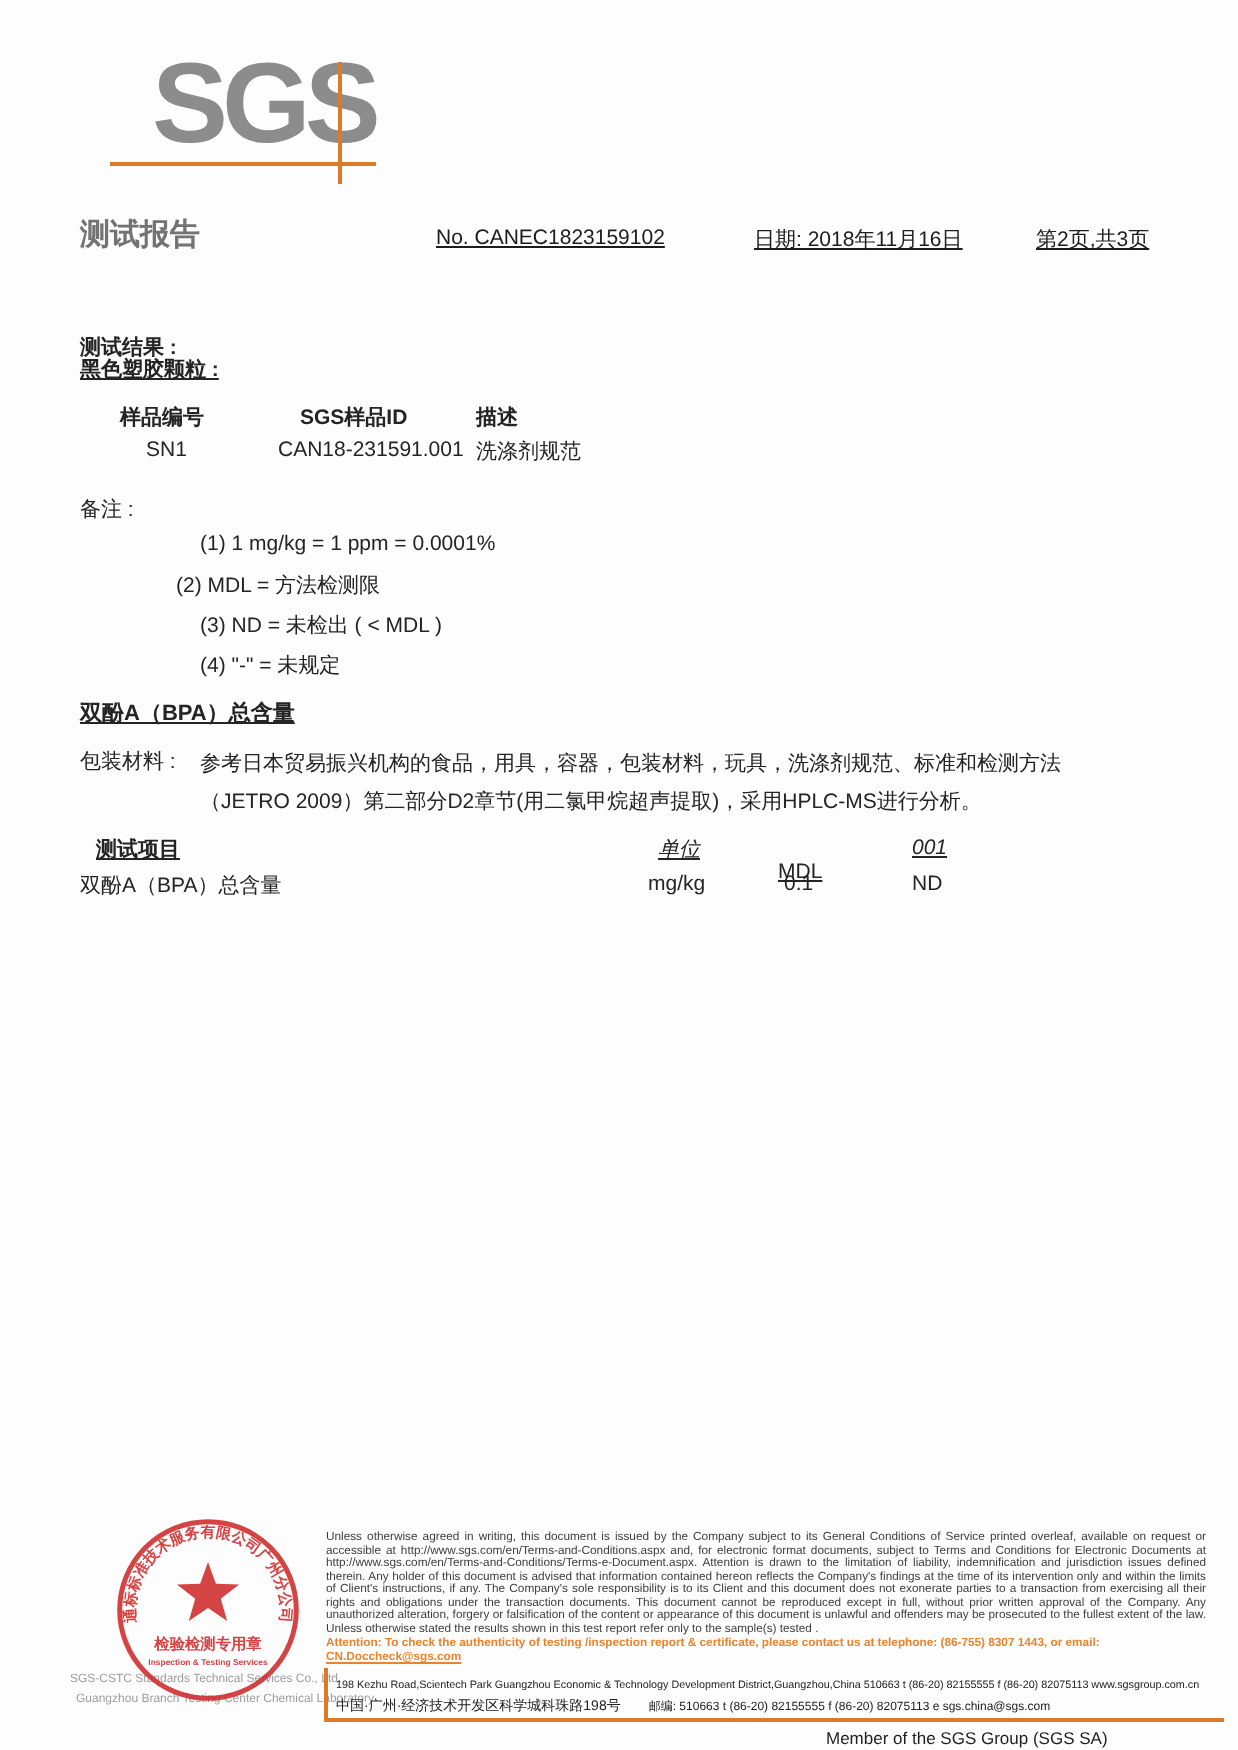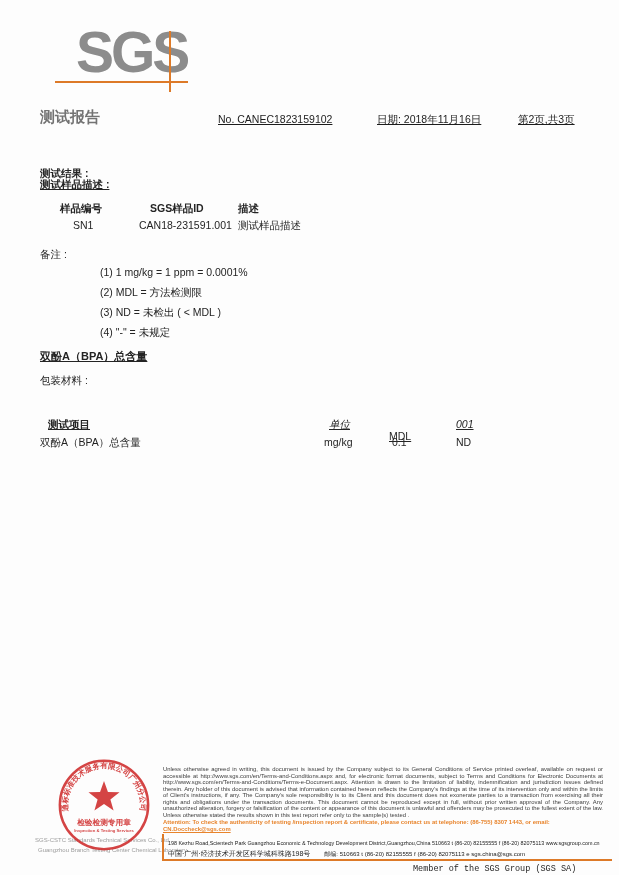--- a/index.html
+++ b/index.html
@@ -41,36 +41,37 @@
   <div class="abs o-line" style="left:55px;top:81px;width:133px;height:2px;"></div>
   <div class="abs o-line" style="left:169px;top:31px;width:2px;height:61px;"></div>
 
   <div class="abs doc-title" style="left:40px;top:108px;">测试报告</div>
   <div class="abs hdr-txt" style="left:218px;top:113px;">No. CANEC1823159102</div>
   <div class="abs hdr-txt" style="left:377px;top:113px;">日期: 2018年11月16日</div>
   <div class="abs hdr-txt" style="left:518px;top:113px;">第2页,共3页</div>
 
   <div class="abs body-txt bold" style="left:40px;top:147px;margin-top:20px;">测试结果 :</div>
 
-  <div class="abs body-txt bold ul" style="left:40px;top:178px;">测试样品描述 :</div>
+  <div class="abs body-txt bold ul" style="left:40px;top:178px;">黑色塑胶颗粒 :</div>
   <div class="abs body-txt bold" style="left:60px;top:202px;">样品编号</div>
   <div class="abs body-txt bold" style="left:150px;top:202px;">SGS样品ID</div>
   <div class="abs body-txt bold" style="left:238px;top:202px;">描述</div>
   <div class="abs body-txt" style="left:73px;top:219px;">SN1</div>
   <div class="abs body-txt" style="left:139px;top:219px;">CAN18-231591.001</div>
-  <div class="abs body-txt" style="left:238px;top:219px;">测试样品描述</div>
+  <div class="abs body-txt" style="left:238px;top:219px;">洗涤剂规范</div>
 
   <div class="abs body-txt" style="left:40px;top:248px;">备注 :</div>
   <div class="abs body-txt" style="left:100px;top:266px;text-align:center;">(1) 1 mg/kg = 1 ppm = 0.0001%</div>
-  <div class="abs body-txt" style="left:100px;top:286px;">(2) MDL = 方法检测限</div>
+  <div class="abs body-txt" style="left:88px;top:286px;">(2) MDL = 方法检测限</div>
   <div class="abs body-txt" style="left:100px;top:306px;">(3) ND = 未检出 ( &lt; MDL )</div>
   <div class="abs body-txt" style="left:100px;top:326px;">(4) "-" = 未规定</div>
 
   <div class="abs body-txt bold ul" style="left:40px;top:349px;font-size:11px;">双酚A（BPA）总含量</div>
   <div class="abs body-txt" style="left:40px;top:374px;">包装材料 :</div>
+  <div class="abs body-txt method-par" style="left:100px;top:373px;">参考日本贸易振兴机构的食品，用具，容器，包装材料，玩具，洗涤剂规范、标准和检测方法（JETRO 2009）第二部分D2章节(用二氯甲烷超声提取)，采用HPLC-MS进行分析。</div>
 
   <div class="abs body-txt bold ul" style="left:48px;top:418px;">测试项目</div>
   <div class="abs body-txt ul it" style="left:329px;top:418px;">单位</div>
   <div class="abs body-txt ul" style="left:389px;top:430px;">MDL</div>
   <div class="abs body-txt ul it" style="left:456px;top:418px;">001</div>
   <div class="abs body-txt" style="left:40px;top:436px;">双酚A（BPA）总含量</div>
   <div class="abs body-txt" style="left:324px;top:436px;text-align:center;">mg/kg</div>
   <div class="abs body-txt" style="left:392px;top:436px;">0.1</div>
   <div class="abs body-txt" style="left:456px;top:436px;">ND</div>
 
@@ -94,15 +95,15 @@
   </svg>
 
   <div class="abs o-line" style="left:162px;top:834px;width:1.5px;height:26px;"></div>
   <div class="abs addr1" style="left:168px;top:838px;">198 Kezhu Road,Scientech Park Guangzhou Economic &amp; Technology Development District,Guangzhou,China 510663    t (86-20) 82155555    f (86-20) 82075113    www.sgsgroup.com.cn</div>
   <div class="abs addr2" style="left:168px;top:848px;">
     <span class="cn">中国·广州·经济技术开发区科学城科珠路198号</span>
     <span>邮编: 510663   t (86-20) 82155555   f (86-20) 82075113   e  sgs.china@sgs.com</span>
   </div>
 
   <div class="abs o-line" style="left:162px;top:859px;width:450px;height:2px;"></div>
-  <div class="abs member" style="left:413px;top:864px;font-family:Liberation Mono, monospace;">Member of the SGS Group (SGS SA)</div>
+  <div class="abs member" style="left:413px;top:864px;">Member of the SGS Group (SGS SA)</div>
 
 </div>
 
 </body></html>

